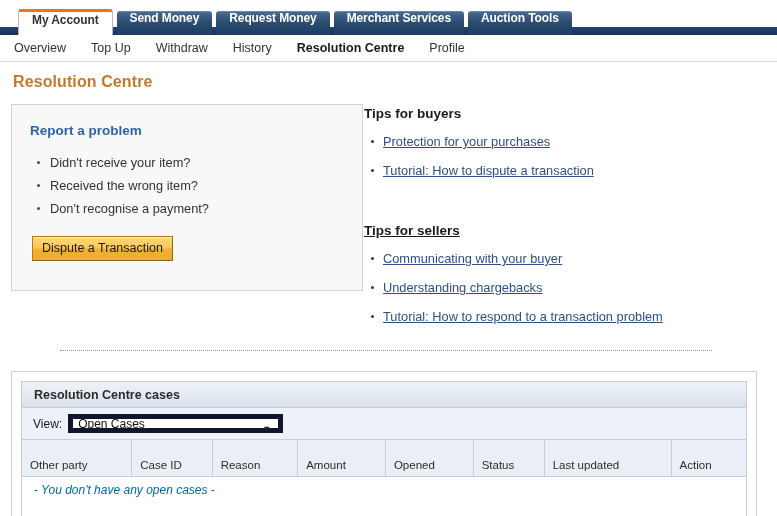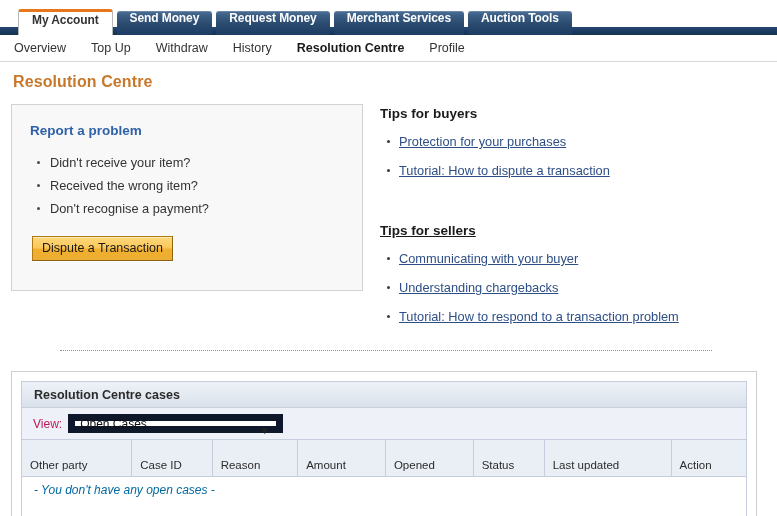--- a/index.html
+++ b/index.html
@@ -144,21 +144,21 @@
     background-image: linear-gradient(180deg, #fcd77a 0%, #fbc95c 45%, #f0ae2c 55%, #ecae35 100%);
     border: 1px solid #b07b12;
     border-right-color: #8d6210;
     border-bottom-color: #8d6210;
     box-shadow: inset 0 1px 0 rgba(255,255,255,0.5), 1px 1px 0 rgba(255,255,255,0.85);
     cursor: pointer;
     white-space: nowrap;
   }
 
   
-  .tips { position: absolute; left: 380px; top: 106px; width: 390px; }
+  .tips { position: absolute; left: 364px; top: 106px; width: 390px; }
   .tips-heading {
     font-size: 13.5px;
     font-weight: bold;
     color: #1a1a1a;
     margin: 0 0 6px 0;
   }
   .tips-heading.second { margin-top: 38px; text-decoration: underline; }
   .tips-list { margin: 0; padding: 0 0 0 19px; list-style: none; }
   .tips-list li {
     position: relative;
@@ -209,26 +209,26 @@
   }
   .cases-toolbar {
     height: 32px;
     background: #eef2f8;
     border: 1px solid #c6cede;
     border-top: none;
     display: flex;
     align-items: center;
     padding-left: 11px;
   }
-  .view-label { font-size: 12px; color: #be185d; margin-right: 6px; }
+  .view-label { font-size: 12px; color: #0f172a; margin-right: 6px; }
   .view-select {
     position: relative;
     width: 215px; height: 19px;
     background: #ffffff;
-    border: 7px solid #0f172a;
+    border: 5px solid #0f172a;
     display: flex;
     align-items: center;
     font-size: 12px;
     color: #111111;
     padding-left: 5px;
     cursor: pointer;
   }
   .view-select .caret {
     position: absolute;
     right: 7px; top: 0;

